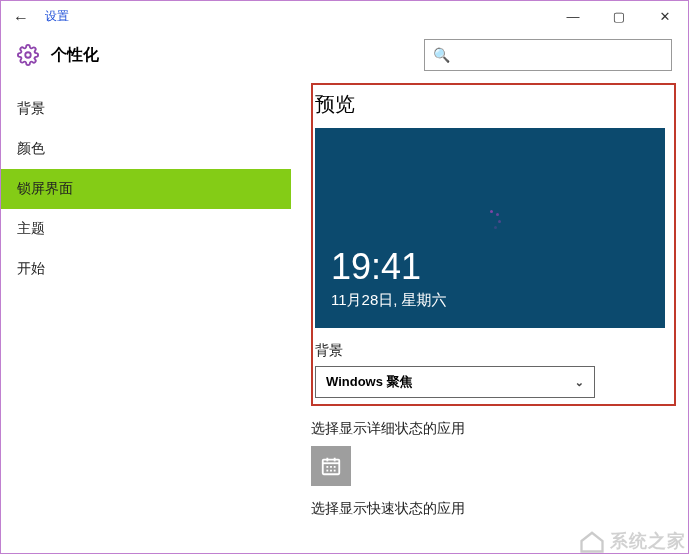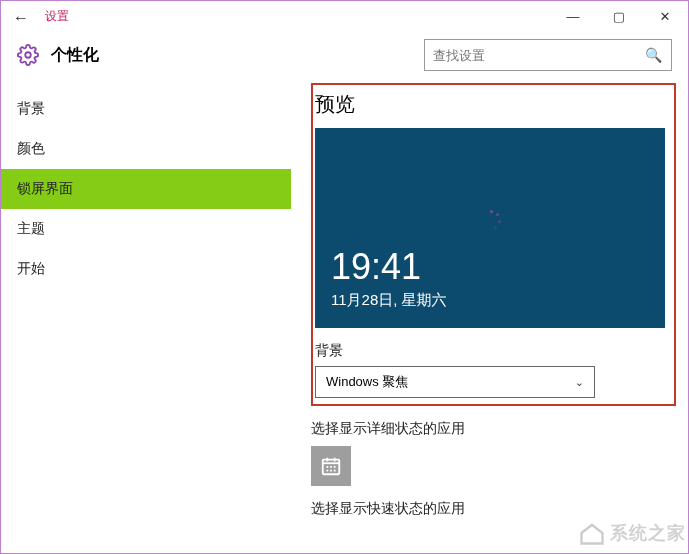--- a/index.html
+++ b/index.html
@@ -1,19 +1,19 @@
 <!DOCTYPE html>
 <html><head>
 <meta charset="utf-8">
 <style>
   * { box-sizing: border-box; margin: 0; padding: 0; font-family: "Microsoft YaHei", "Segoe UI", sans-serif; }
   body { width: 689px; height: 554px; background: #fff; border: 1px solid #c080d0; position: relative; overflow: hidden; }
   .titlebar { height: 30px; display: flex; align-items: center; padding-left: 12px; }
   .back-arrow { width: 24px; font-size: 16px; color: #333; cursor: pointer; }
-  .title-text { font-size: 12px; color: #be185d; margin-left: 8px; }
+  .title-text { font-size: 12px; color: #1d4ed8; margin-left: 8px; }
   .win-controls { position: absolute; right: 0; top: 0; display: flex; }
   .win-btn { width: 46px; height: 30px; display: flex; align-items: center; justify-content: center; font-size: 13px; color: #333; cursor: pointer; }
   .header-row { display: flex; align-items: center; padding: 8px 16px 12px 16px; }
   .gear { width: 22px; height: 22px; margin-right: 12px; }
   .page-title { font-size: 16px; font-weight: 700; }
   .search-wrap { margin-left: auto; width: 248px; height: 32px; border: 1px solid #999; display: flex; align-items: center; padding: 0 8px; }
   .search-input { flex: 1; border: none; outline: none; font-size: 13px; color: #666; background: transparent; }
   .search-icon { font-size: 14px; color: #666; }
   .body { display: flex; height: calc(100% - 82px); }
   .sidebar { width: 290px; padding-top: 6px; }
@@ -25,25 +25,25 @@
   .preview { width: 350px; height: 200px; background: #0c4a6e; position: relative; }
   .preview .time { position: absolute; left: 16px; bottom: 40px; color: #fff; font-size: 36px; font-weight: 300; }
   .preview .date { position: absolute; left: 16px; bottom: 18px; color: #fff; font-size: 15px; }
   .spinner { position: absolute; left: 50%; top: 46%; width: 20px; height: 20px; transform: translate(-50%,-50%); }
   .spinner i { position: absolute; width: 3px; height: 3px; background: #8e44ad; border-radius: 50%; }
   .spinner i:nth-child(1){ top:0; left:10px; opacity:.9 }
   .spinner i:nth-child(2){ top:3px; left:16px; opacity:.7 }
   .spinner i:nth-child(3){ top:10px; left:18px; opacity:.5 }
   .spinner i:nth-child(4){ top:16px; left:14px; opacity:.3 }
   .label { font-size: 14px; margin: 14px 0 6px 0; color: #222; }
-  .dropdown { width: 280px; height: 32px; border: 1px solid #666; display: flex; align-items: center; padding: 0 10px; font-size: 13px; cursor: pointer; }
+  .dropdown { width: 280px; height: 32px; border: 1px solid #666; display: flex; align-items: center; padding: 0 10px; font-size: 13px; cursor: pointer; font-weight: bold; }
   .dropdown .chev { margin-left: auto; font-size: 11px; color: #444; }
   .app-tile { width: 40px; height: 40px; background: #9e9e9e; display: flex; align-items: center; justify-content: center; margin-top: 8px; cursor: pointer; }
   .app-tile svg { width: 22px; height: 22px; }
-  .watermark { position: absolute; right: 2px; bottom: 8px; color: rgba(0,0,0,0.18); font-size: 18px; font-weight: bold; letter-spacing: 1px; pointer-events: none; display:flex; align-items:center; gap:4px;}
+  .watermark { position: absolute; right: 2px; bottom: 0; color: rgba(0,0,0,0.18); font-size: 18px; font-weight: bold; letter-spacing: 1px; pointer-events: none; display:flex; align-items:center; gap:4px;}
   .watermark svg { opacity:.2;}
 </style>
 </head>
 <body>
 
 <div class="titlebar">
   <span class="back-arrow">←</span>
   <span class="title-text">设置</span>
   <div class="win-controls">
     <div class="win-btn">—</div>
@@ -52,21 +52,20 @@
   </div>
 </div>
 
 <div class="header-row">
   <svg class="gear" viewBox="0 0 24 24" fill="none" stroke="#8e44ad" stroke-width="2">
     <circle cx="12" cy="12" r="3"></circle>
     <path d="M19.4 15a1.7 1.7 0 0 0 .34 1.87l.06.06a2 2 0 1 1-2.83 2.83l-.06-.06a1.7 1.7 0 0 0-1.87-.34 1.7 1.7 0 0 0-1 1.56V21a2 2 0 1 1-4 0v-.09a1.7 1.7 0 0 0-1-1.56 1.7 1.7 0 0 0-1.87.34l-.06.06a2 2 0 1 1-2.83-2.83l.06-.06a1.7 1.7 0 0 0 .34-1.87 1.7 1.7 0 0 0-1.56-1H3a2 2 0 1 1 0-4h.09a1.7 1.7 0 0 0 1.56-1 1.7 1.7 0 0 0-.34-1.87l-.06-.06a2 2 0 1 1 2.83-2.83l.06.06a1.7 1.7 0 0 0 1.87.34H9a1.7 1.7 0 0 0 1-1.56V3a2 2 0 1 1 4 0v.09a1.7 1.7 0 0 0 1 1.56 1.7 1.7 0 0 0 1.87-.34l.06-.06a2 2 0 1 1 2.83 2.83l-.06.06a1.7 1.7 0 0 0-.34 1.87V9a1.7 1.7 0 0 0 1.56 1H21a2 2 0 1 1 0 4h-.09a1.7 1.7 0 0 0-1.56 1z"></path>
   </svg>
   <div class="page-title">个性化</div>
   <div class="search-wrap">
-    <input class="search-input" placeholder="查找设置" style="">
     <span class="search-icon">🔍</span>
   </div>
 </div>
 
 <div class="body">
   <div class="sidebar">
     <div class="sb-item">背景</div>
     <div class="sb-item">颜色</div>
     <div class="sb-item selected">锁屏界面</div>
     <div class="sb-item">主题</div>

